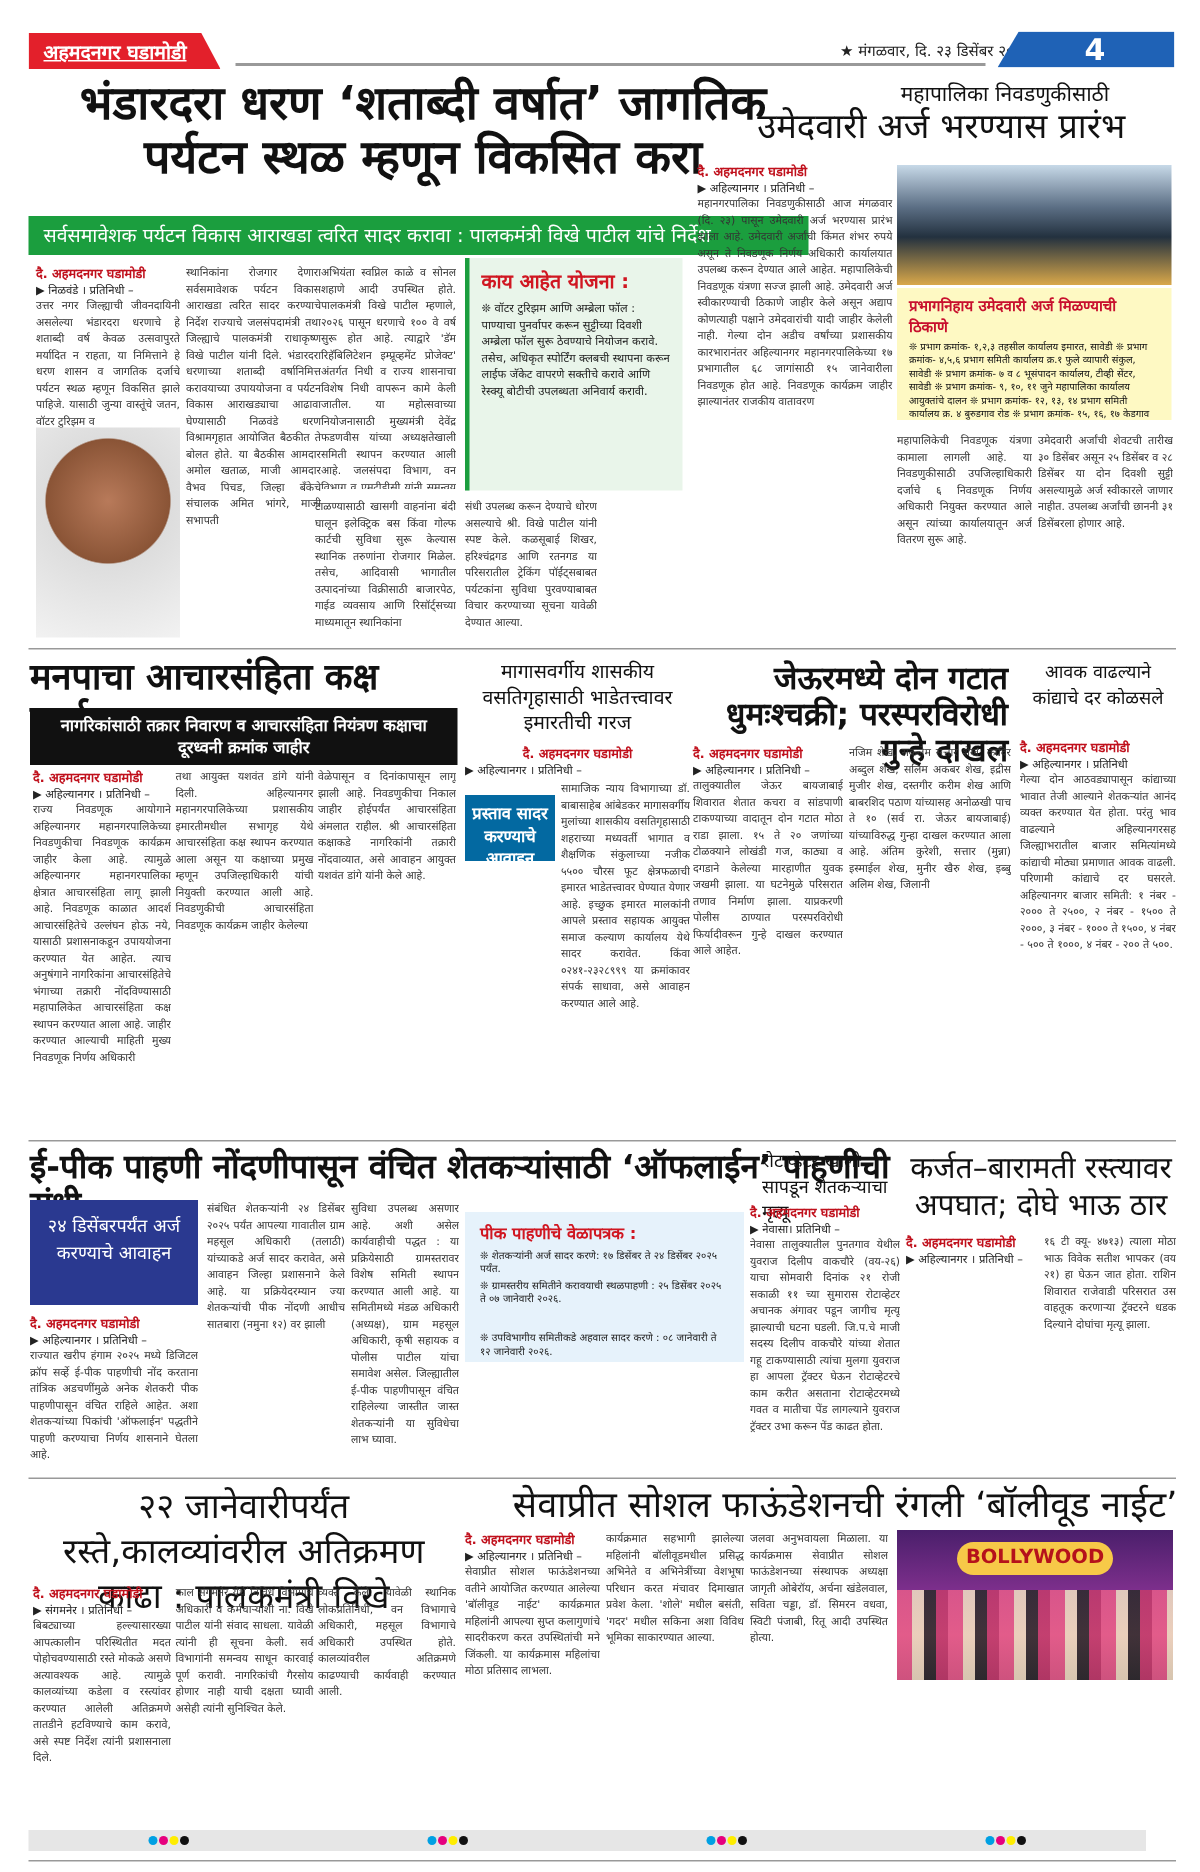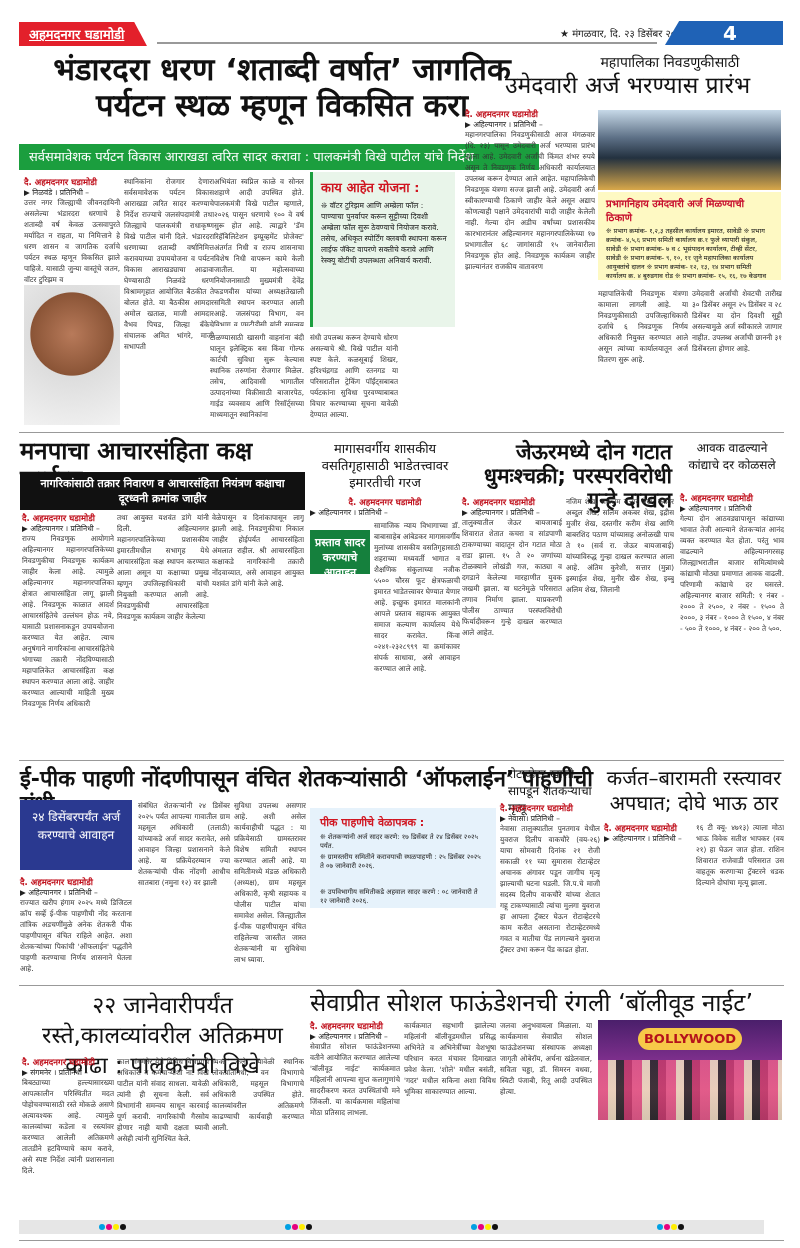--- a/index.html
+++ b/index.html
@@ -16,21 +16,21 @@
 .green-bar{left:19px;top:144px;width:740px;height:26px;background:#1b9e3e;color:#fff;font-size:14px;padding:3px 10px;font-weight:normal}
 .info-box{background:#e9f5ea;border-left:3px solid #1b9e3e;padding:6px 8px;overflow:hidden}
 .info-title{color:#d01621;font-weight:bold;font-size:13px;margin-bottom:4px}
 .info-line{font-size:7.5px;line-height:11px;margin-bottom:3px;color:#222}
 .photo{background:linear-gradient(180deg,#c7d9e8 0%,#5c6f85 35%,#23313f 60%,#d9a84a 100%);overflow:hidden}
 .pink-box{background:#fef9c3;padding:4px 8px;overflow:hidden}
 .pink-title{color:#c8102e;font-size:13px;font-weight:bold;margin-bottom:3px}
 .pink-text{font-size:7.8px;line-height:13px;color:#111}
 .black-banner{background:#111;color:#fff;text-align:center;font-weight:bold;font-size:15px;line-height:20px;padding:4px}
 .hr{height:1px;background:#999}
-.red-btn{background:#15803d;color:#fff;font-weight:bold;font-size:11px;text-align:center;padding:4px 2px}
+.red-btn{background:#0369a1;color:#fff;font-weight:bold;font-size:11px;text-align:center;padding:4px 2px}
 .blue-box{background:#2a3990;color:#fff;font-size:15px;text-align:center;line-height:22px;padding:8px}
 .lightblue-box{background:#e6f2fb;padding:6px 10px;overflow:hidden}
 .cmyk{display:inline-flex;gap:1px}
 .cmyk span{width:6px;height:6px;border-radius:50%;display:inline-block}
 .footer-strip{left:19px;top:1220px;width:745px;height:14px;background:#e6e6e6;display:flex;justify-content:space-around;align-items:center}
 .portrait{background:radial-gradient(circle at 50% 35%,#b87a5a 0%,#8a5436 40%,#ddd 41%,#f2f2f2 100%)}
 </style>
 </head>
 <body>
 
@@ -149,21 +149,21 @@
 
 <div class="abs h1" style="left:20px;top:990px;width:285px;font-size:23px;font-weight:normal;line-height:30px;text-align:center">२२ जानेवारीपर्यंत रस्ते,कालव्यांवरील अतिक्रमण काढा : पालकमंत्री विखे</div>
 <div class="abs" style="left:22px;top:1056px;width:92px">
   <div class="byline">दै. अहमदनगर घडामोडी</div>
   <div class="dateline-small">▶ संगमनेर । प्रतिनिधी –</div>
   <div class="body-text" style="height:140px">बिबट्याच्या हल्ल्यासारख्या आपत्कालीन परिस्थितीत मदत पोहोचवण्यासाठी रस्ते मोकळे असणे अत्यावश्यक आहे. त्यामुळे कालव्यांच्या कडेला व रस्त्यांवर करण्यात आलेली अतिक्रमणे तातडीने हटविण्याचे काम करावे, असे स्पष्ट निर्देश त्यांनी प्रशासनाला दिले.</div>
 </div>
 <div class="abs body-text" style="left:117px;top:1056px;width:92px;height:160px">काल संगमनेर येथे विविध विभागाचे अधिकारी व कर्मचाऱ्यांशी ना. विखे पाटील यांनी संवाद साधला. यावेळी त्यांनी ही सूचना केली. सर्व विभागांनी समन्वय साधून कारवाई पूर्ण करावी. नागरिकांची गैरसोय होणार नाही याची दक्षता घ्यावी असेही त्यांनी सुनिश्चित केले.</div>
 <div class="abs body-text" style="left:212px;top:1056px;width:92px;height:160px">व्यक्त केले. यावेळी स्थानिक लोकप्रतिनिधी, वन विभागाचे अधिकारी, महसूल विभागाचे अधिकारी उपस्थित होते. कालव्यांवरील अतिक्रमणे काढण्याची कार्यवाही करण्यात आली.</div>
 
-<div class="abs h1" style="left:310px;top:990px;width:475px;font-size:24px;font-weight:normal;text-align:left">सेवाप्रीत सोशल फाऊंडेशनची रंगली ‘बॉलीवूड नाईट’</div>
+<div class="abs h1" style="left:310px;top:990px;width:475px;font-size:24px;font-weight:normal;text-align:right">सेवाप्रीत सोशल फाऊंडेशनची रंगली ‘बॉलीवूड नाईट’</div>
 <div class="abs" style="left:310px;top:1020px;width:90px">
   <div class="byline">दै. अहमदनगर घडामोडी</div>
   <div class="dateline-small">▶ अहिल्यानगर । प्रतिनिधी –</div>
   <div class="body-text" style="height:170px">सेवाप्रीत सोशल फाऊंडेशनच्या वतीने आयोजित करण्यात आलेल्या 'बॉलीवूड नाईट' कार्यक्रमात महिलांनी आपल्या सुप्त कलागुणांचे सादरीकरण करत उपस्थितांची मने जिंकली. या कार्यक्रमास महिलांचा मोठा प्रतिसाद लाभला.</div>
 </div>
 <div class="abs body-text" style="left:404px;top:1020px;width:92px;height:196px">कार्यक्रमात सहभागी झालेल्या महिलांनी बॉलीवूडमधील प्रसिद्ध अभिनेते व अभिनेत्रींच्या वेशभूषा परिधान करत मंचावर दिमाखात प्रवेश केला. 'शोले' मधील बसंती, 'गदर' मधील सकिना अशा विविध भूमिका साकारण्यात आल्या.</div>
 <div class="abs body-text" style="left:500px;top:1020px;width:92px;height:196px">जलवा अनुभवायला मिळाला. या कार्यक्रमास सेवाप्रीत सोशल फाऊंडेशनच्या संस्थापक अध्यक्षा जागृती ओबेरॉय, अर्चना खंडेलवाल, सविता चड्डा, डॉ. सिमरन वधवा, स्विटी पंजाबी, रितू आदी उपस्थित होत्या.</div>
 <div class="abs" style="left:598px;top:1020px;width:184px;height:100px;background:linear-gradient(180deg,#4a1f6b 0%,#7d2f8c 40%,#c15a8a 70%,#3a1a3a 100%);overflow:hidden">
   <div style="position:absolute;left:40px;top:8px;width:104px;height:22px;border-radius:11px;background:#f7c948;color:#b5121b;font-weight:bold;font-size:13px;text-align:center;line-height:22px">BOLLYWOOD</div>
   <div style="position:absolute;left:0;bottom:0;width:184px;height:60px;background:repeating-linear-gradient(90deg,#e85c8a 0 10px,#f2e3c4 10px 18px,#2b2b2b 18px 26px,#c43b6b 26px 34px);opacity:.85"></div>

